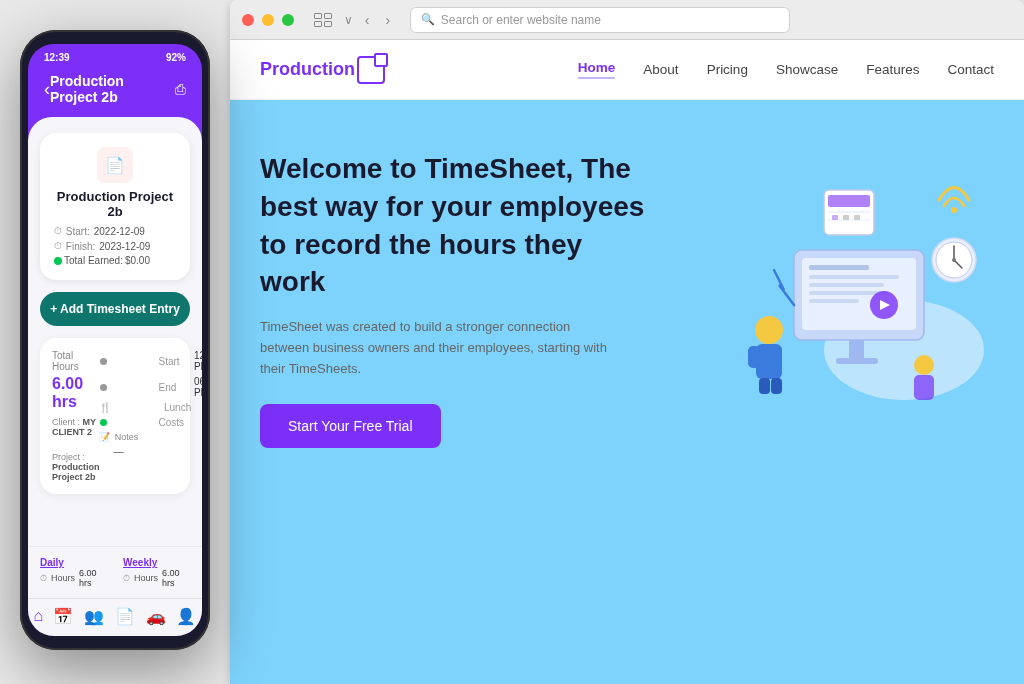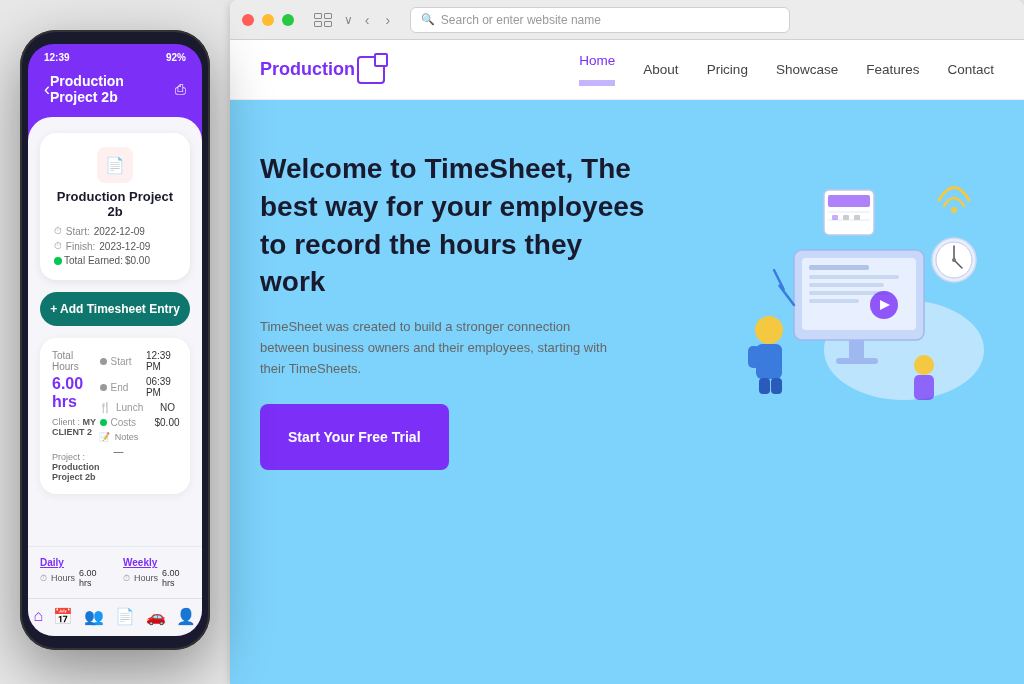--- a/index.html
+++ b/index.html
@@ -117,23 +117,23 @@
       align-items: center;
     }
     .nav-link {
       font-size: 13.5px;
       color: #444;
       text-decoration: none;
       cursor: pointer;
     }
     .nav-link.active {
       color: #7b2ff7;
-      font-weight: 400;
-      border-bottom: 6px solid #c4b5fd;
-      padding-bottom: 12px;
+      font-weight: 700;
+      border-bottom: 2px solid #c4b5fd;
+      padding-bottom: 2px;
     }
     .site-hero {
       display: flex;
       padding: 30px 30px 0 30px;
       height: calc(100% - 60px);
       background: #7dd3fc;
     }
     .hero-text {
       flex: 1;
       padding-top: 20px;
@@ -150,24 +150,24 @@
       font-size: 13px;
       color: #666;
       line-height: 1.6;
       max-width: 360px;
       margin-bottom: 24px;
     }
     .hero-cta {
       background: #7b2ff7;
       color: white;
       border: none;
-      padding: 25px 28px;
+      padding: 14px 28px;
       border-radius: 8px;
       font-size: 14px;
-      font-weight: 700;
+      font-weight: 400;
       cursor: pointer;
     }
     .hero-illustration {
       width: 340px;
       position: relative;
       overflow: hidden;
     }
 
     
     .phone-wrapper {
@@ -339,20 +339,21 @@
       display: flex;
       align-items: center;
       gap: 4px;
       font-size: 10px;
       color: #555;
       margin-bottom: 4px;
     }
     .entry-row .entry-label {
       color: #999;
       width: 40px;
+      margin-left: 48px;
     }
     .entry-row .entry-val {
       color: #333;
       font-weight: 500;
     }
     .entry-dot {
       width: 7px; height: 7px;
       border-radius: 50%;
       flex-shrink: 0;
     }

